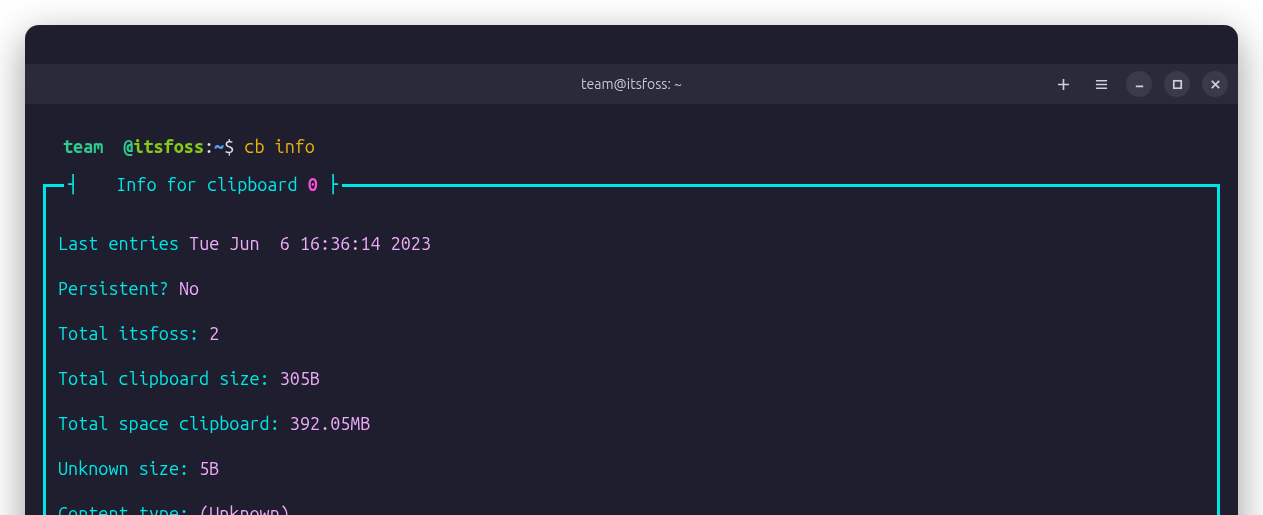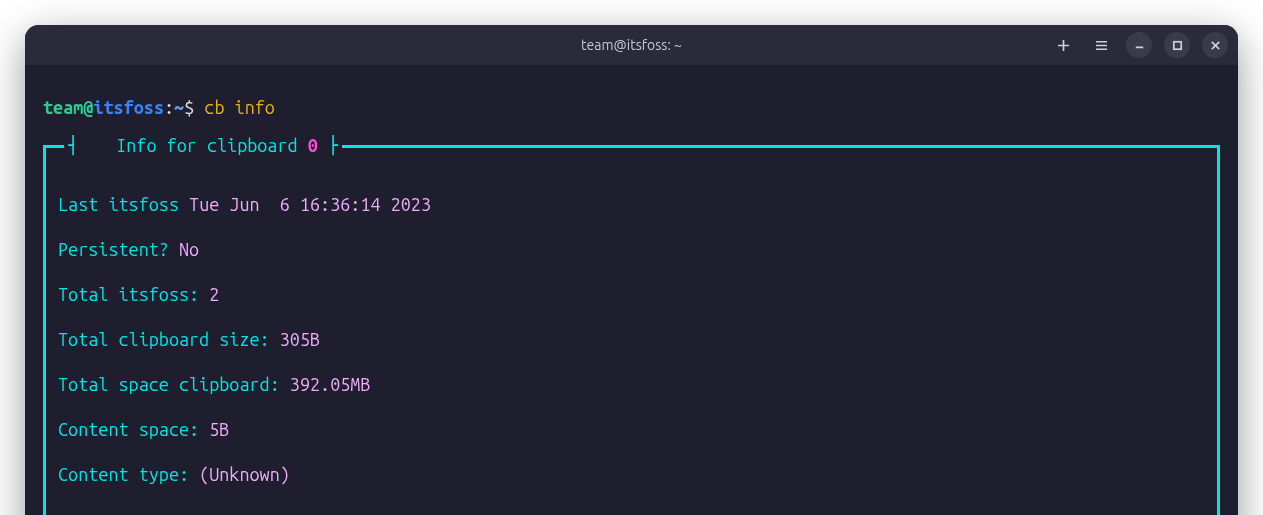--- a/index.html
+++ b/index.html
@@ -22,20 +22,21 @@
     .titlebar {
       background: #2a2a3a;
       height: 40px;
       display: flex;
       align-items: center;
       justify-content: center;
       position: relative;
       color: #c8c8d0;
       font-family: 'Ubuntu', sans-serif;
       font-size: 14px;
+      margin-top: 39px;
     }
     .titlebar-controls {
       position: absolute;
       right: 10px;
       display: flex;
       align-items: center;
       gap: 12px;
     }
     .titlebar-btn {
       width: 26px;
@@ -62,22 +63,22 @@
       stroke-width: 1.8;
       fill: none;
     }
     .terminal-body {
       padding: 8px 18px 18px 18px;
       font-size: 18px;
       line-height: 1.25;
       color: #e0e0e0;
       white-space: pre;
     }
-    .prompt-user { color: #2ecc8f; font-weight: bold; }
-    .prompt-host { color: #3b82f6; font-weight: bold; }
+    .prompt-user { color: #2ecc8f; font-weight: bold; margin-left: 20px; }
+    .prompt-host { color: #84cc16; font-weight: bold; }
     .prompt-colon { color: #e0e0e0; }
     .prompt-path { color: #5ea0ef; font-weight: bold; }
     .prompt-dollar { color: #e0e0e0; }
     .cmd { color: #eab308; }
     .info-box {
       position: relative;
       border: 3px solid #00e5e5;
       margin-top: 4px;
       padding: 0 10px 6px 10px;
     }
@@ -126,26 +127,26 @@
         <svg viewBox="0 0 14 14">
             <path d="M3 3 L11 11 M11 3 L3 11"></path>
           </svg>
       </div>
     </div>
   </div>
   <div class="terminal-body">
 <div><span class="prompt-user">team</span><span class="prompt-user">@</span><span class="prompt-host">itsfoss</span><span class="prompt-colon">:</span><span class="prompt-path">~</span><span class="prompt-dollar">$</span> <span class="cmd">cb info</span></div>
 <div class="info-box">
 <div class="info-box-title"><span class="bracket">┤ </span><span class="text">Info for clipboard </span><span class="num">0</span><span class="bracket"> ├</span></div>
-<div class="info-line"><span class="cyan">Last itsfoss </span><span class="magenta">Tue Jun  6 16:36:14 2023</span></div>
+<div class="info-line"><span class="cyan">Last entries </span><span class="magenta">Tue Jun  6 16:36:14 2023</span></div>
 <div class="info-line"><span class="cyan">Persistent? </span><span class="magenta">No</span></div>
 <div class="info-line"><span class="cyan">Total itsfoss: </span><span class="magenta">2</span></div>
 <div class="info-line"><span class="cyan">Total clipboard size: </span><span class="magenta">305B</span></div>
 <div class="info-line"><span class="cyan">Total space clipboard: </span><span class="magenta">392.05MB</span></div>
-<div class="info-line"><span class="cyan">Content space: </span><span class="magenta">5B</span></div>
+<div class="info-line"><span class="cyan">Unknown size: </span><span class="magenta">5B</span></div>
 <div class="info-line"><span class="cyan">Content type: </span><span class="magenta">(Unknown)</span></div>
 
 
 
 
 </div>
 
   </div>
 </div>
 

